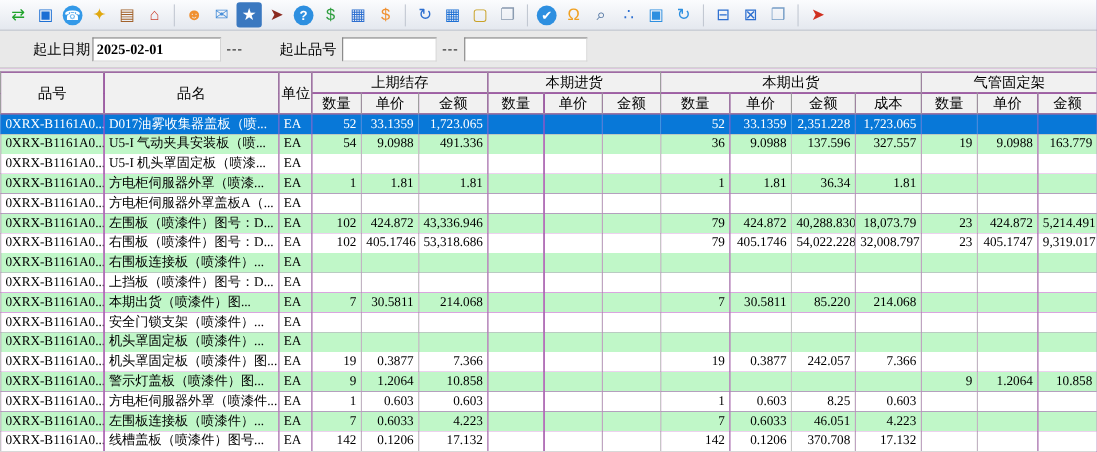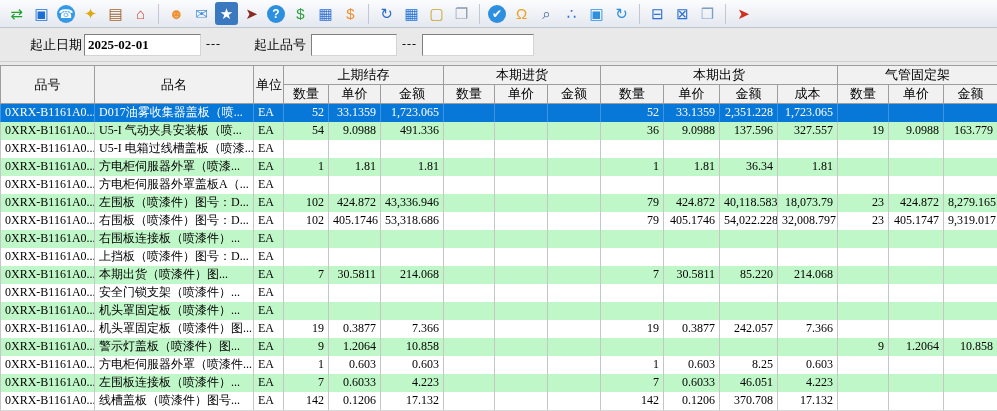--- a/index.html
+++ b/index.html
@@ -200,21 +200,21 @@
           <td class="ar">36</td>
           <td class="ar">9.0988</td>
           <td class="ar">137.596</td>
           <td class="ar">327.557</td>
           <td class="ar">19</td>
           <td class="ar">9.0988</td>
           <td class="ar">163.779</td>
         </tr>
         <tr class="plain">
           <td class="al">0XRX-B1161A0...</td>
-          <td class="al">U5-I 电箱过线槽盖板（喷漆...</td>
+          <td class="al">U5-I 机头罩固定板（喷漆...</td>
           <td class="al">EA</td>
           <td class="ar"></td>
           <td class="ar"></td>
           <td class="ar"></td>
           <td class="ar"></td>
           <td class="ar"></td>
           <td class="ar"></td>
           <td class="ar"></td>
           <td class="ar"></td>
           <td class="ar"></td>
@@ -264,25 +264,25 @@
           <td class="al">左围板（喷漆件）图号：D...</td>
           <td class="al">EA</td>
           <td class="ar">102</td>
           <td class="ar">424.872</td>
           <td class="ar">43,336.946</td>
           <td class="ar"></td>
           <td class="ar"></td>
           <td class="ar"></td>
           <td class="ar">79</td>
           <td class="ar">424.872</td>
-          <td class="ar">40,118.583</td>
+          <td class="ar">40,288.830</td>
           <td class="ar">18,073.79</td>
           <td class="ar">23</td>
           <td class="ar">424.872</td>
-          <td class="ar">8,279.165</td>
+          <td class="ar">5,214.491</td>
         </tr>
         <tr class="plain">
           <td class="al">0XRX-B1161A0...</td>
           <td class="al">右围板（喷漆件）图号：D...</td>
           <td class="al">EA</td>
           <td class="ar">102</td>
           <td class="ar">405.1746</td>
           <td class="ar">53,318.686</td>
           <td class="ar"></td>
           <td class="ar"></td>

